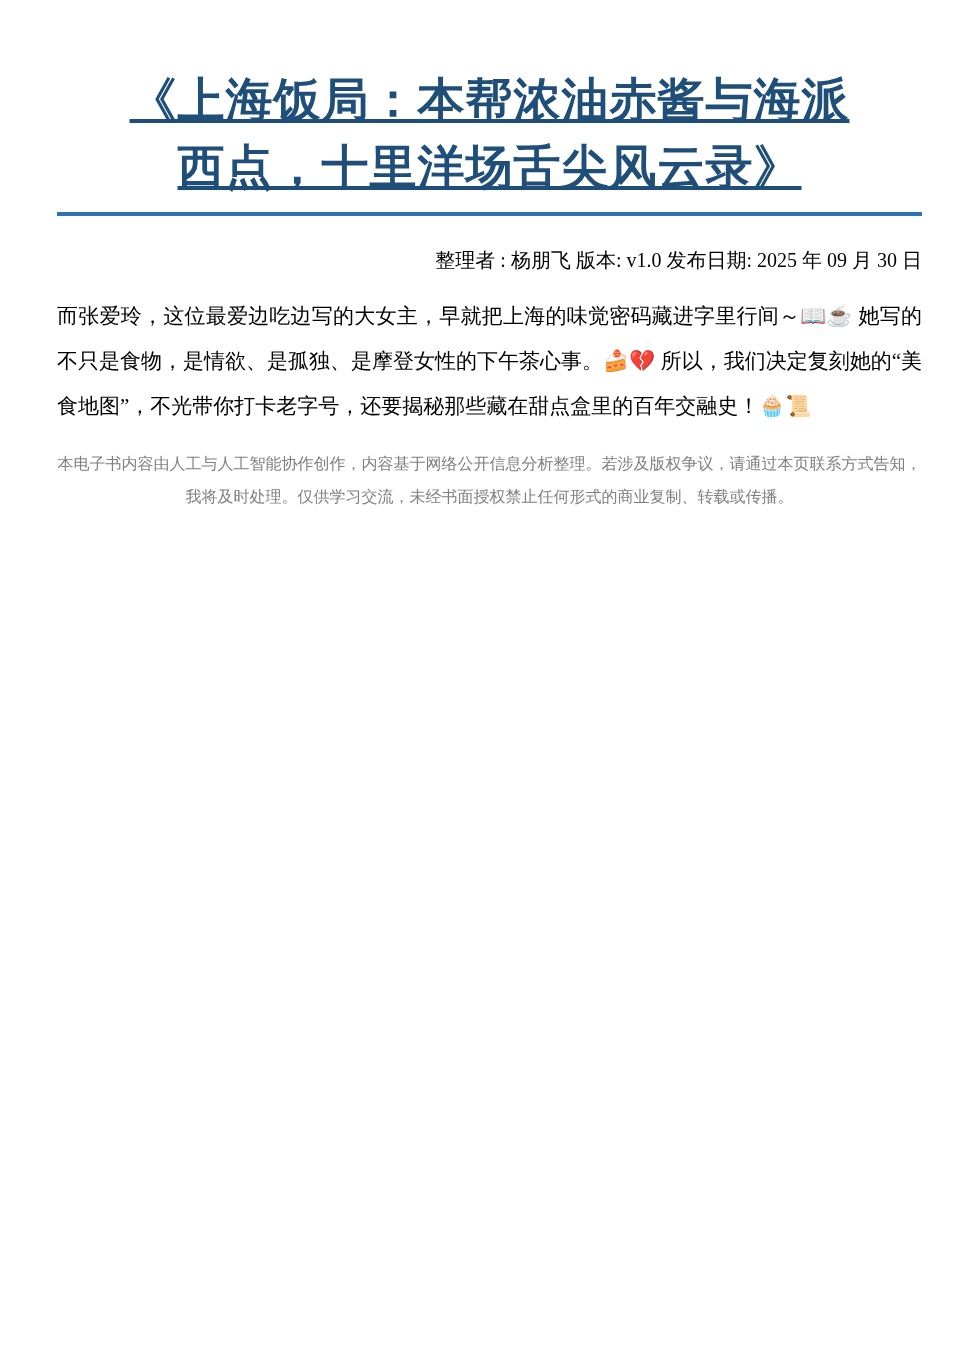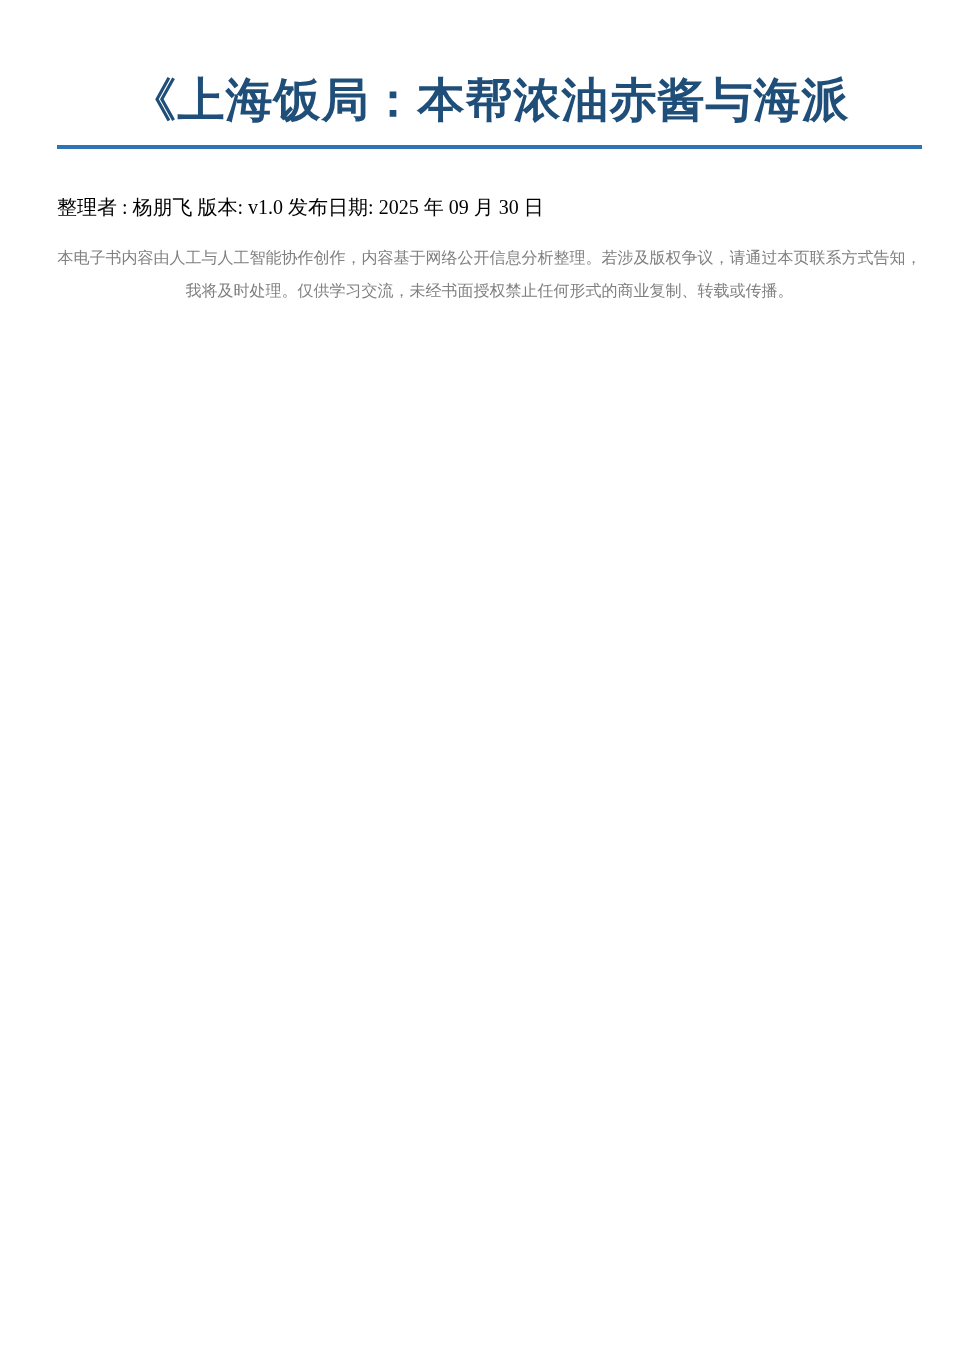--- a/index.html
+++ b/index.html
@@ -23,23 +23,23 @@
     line-height: 67px;
     letter-spacing: 1px;
   }
   .doc-title .line { display: block; }
   .title-rule {
     height: 0;
     border-bottom: 4px solid #2E74B5;
     margin-top: 12px;
   }
   .doc-meta {
-    text-align: left;
+    text-align: right;
     font-size: 20px;
-    margin-top: 44px;
+    margin-top: 30px;
     line-height: 28px;
   }
   .body-paragraph {
     font-size: 21px;
     line-height: 45px;
     text-align: justify;
     margin: 0 0 15px 0;
   }
   .body-paragraph:first-of-type { margin-top: 22px; }
   .disclaimer {
@@ -47,27 +47,29 @@
     text-align: center;
     font-size: 16px;
     line-height: 33px;
   }
 </style>
 </head>
 <body>
 
 <div class="page">
 
-  <h1 class="doc-title" style="color:#1F4E79; margin:0;">
+  <h1 class="doc-title" style="color:#1F4E79; margin:0;text-decoration:underline;">
     <span class="line">《上海饭局：本帮浓油赤酱与海派</span>
+    <span class="line">西点，十里洋场舌尖风云录》</span>
   </h1>
 
   <div class="title-rule"></div>
 
   <p class="doc-meta">整理者 : 杨朋飞 版本: v1.0 发布日期: 2025 年 09 月 30 日</p>
 
 
 
+  <p class="body-paragraph">而张爱玲，这位最爱边吃边写的大女主，早就把上海的味觉密码藏进字里行间～📖☕ 她写的不只是食物，是情欲、是孤独、是摩登女性的下午茶心事。🍰💔 所以，我们决定复刻她的“美食地图”，不光带你打卡老字号，还要揭秘那些藏在甜点盒里的百年交融史！🧁📜</p>
 
 
   <p class="disclaimer" style="color:#7F7F7F;">本电子书内容由人工与人工智能协作创作，内容基于网络公开信息分析整理。若涉及版权争议，请通过本页联系方式告知，我将及时处理。仅供学习交流，未经书面授权禁止任何形式的商业复制、转载或传播。</p>
 
 </div>
 
 </body></html>

